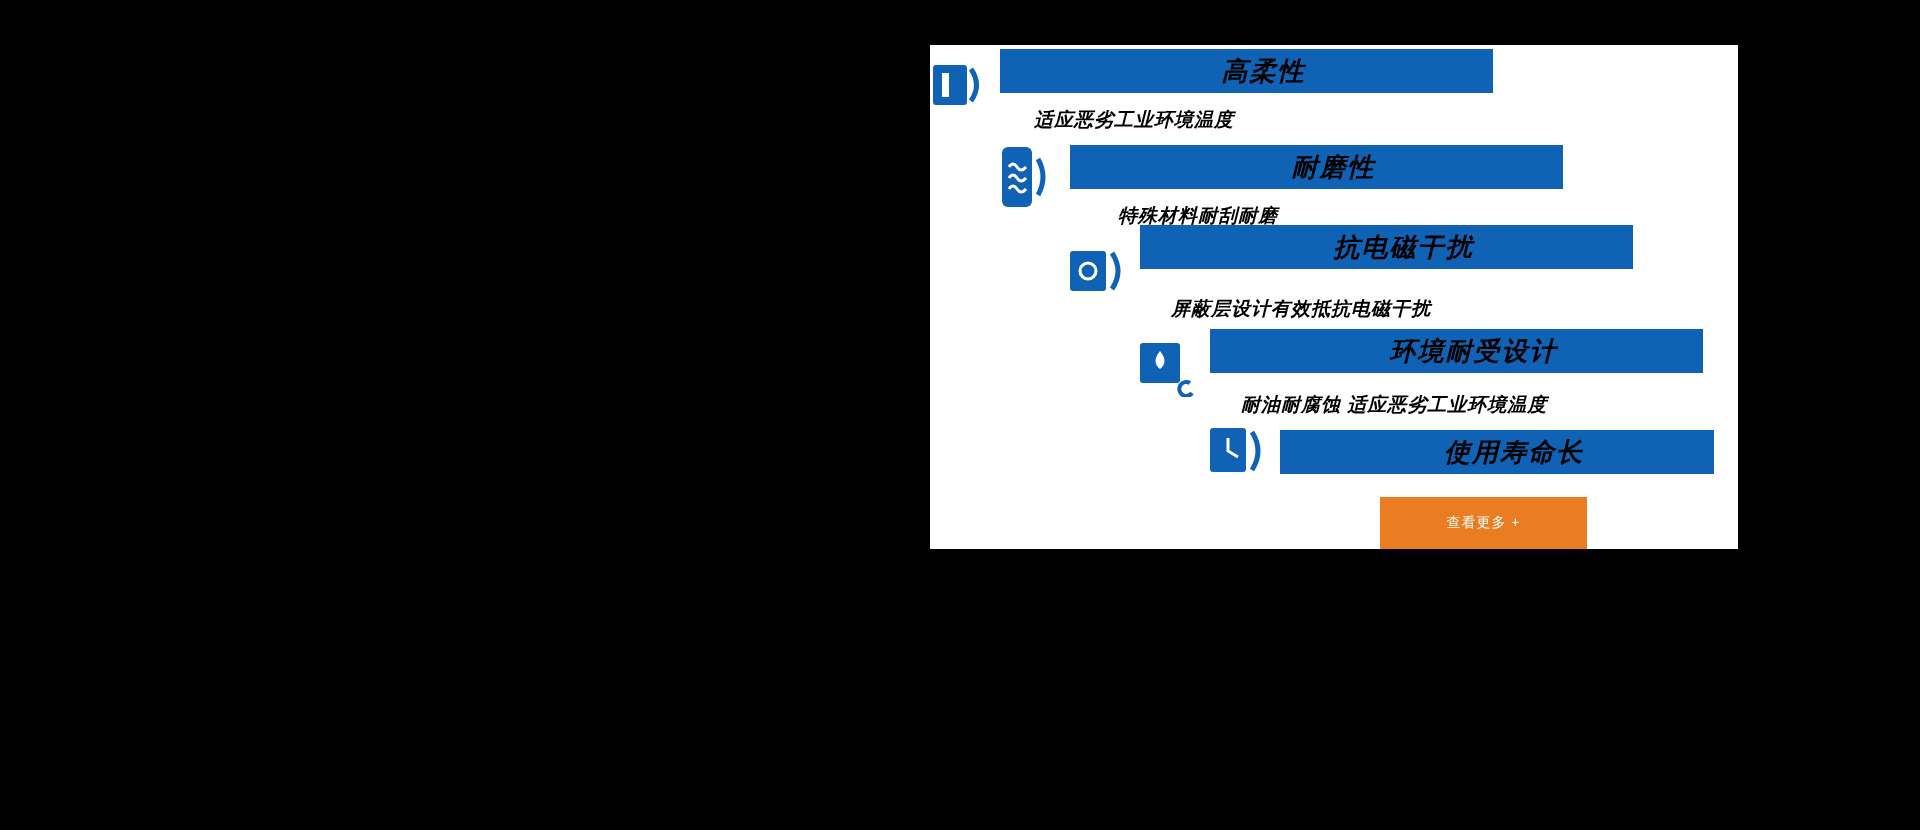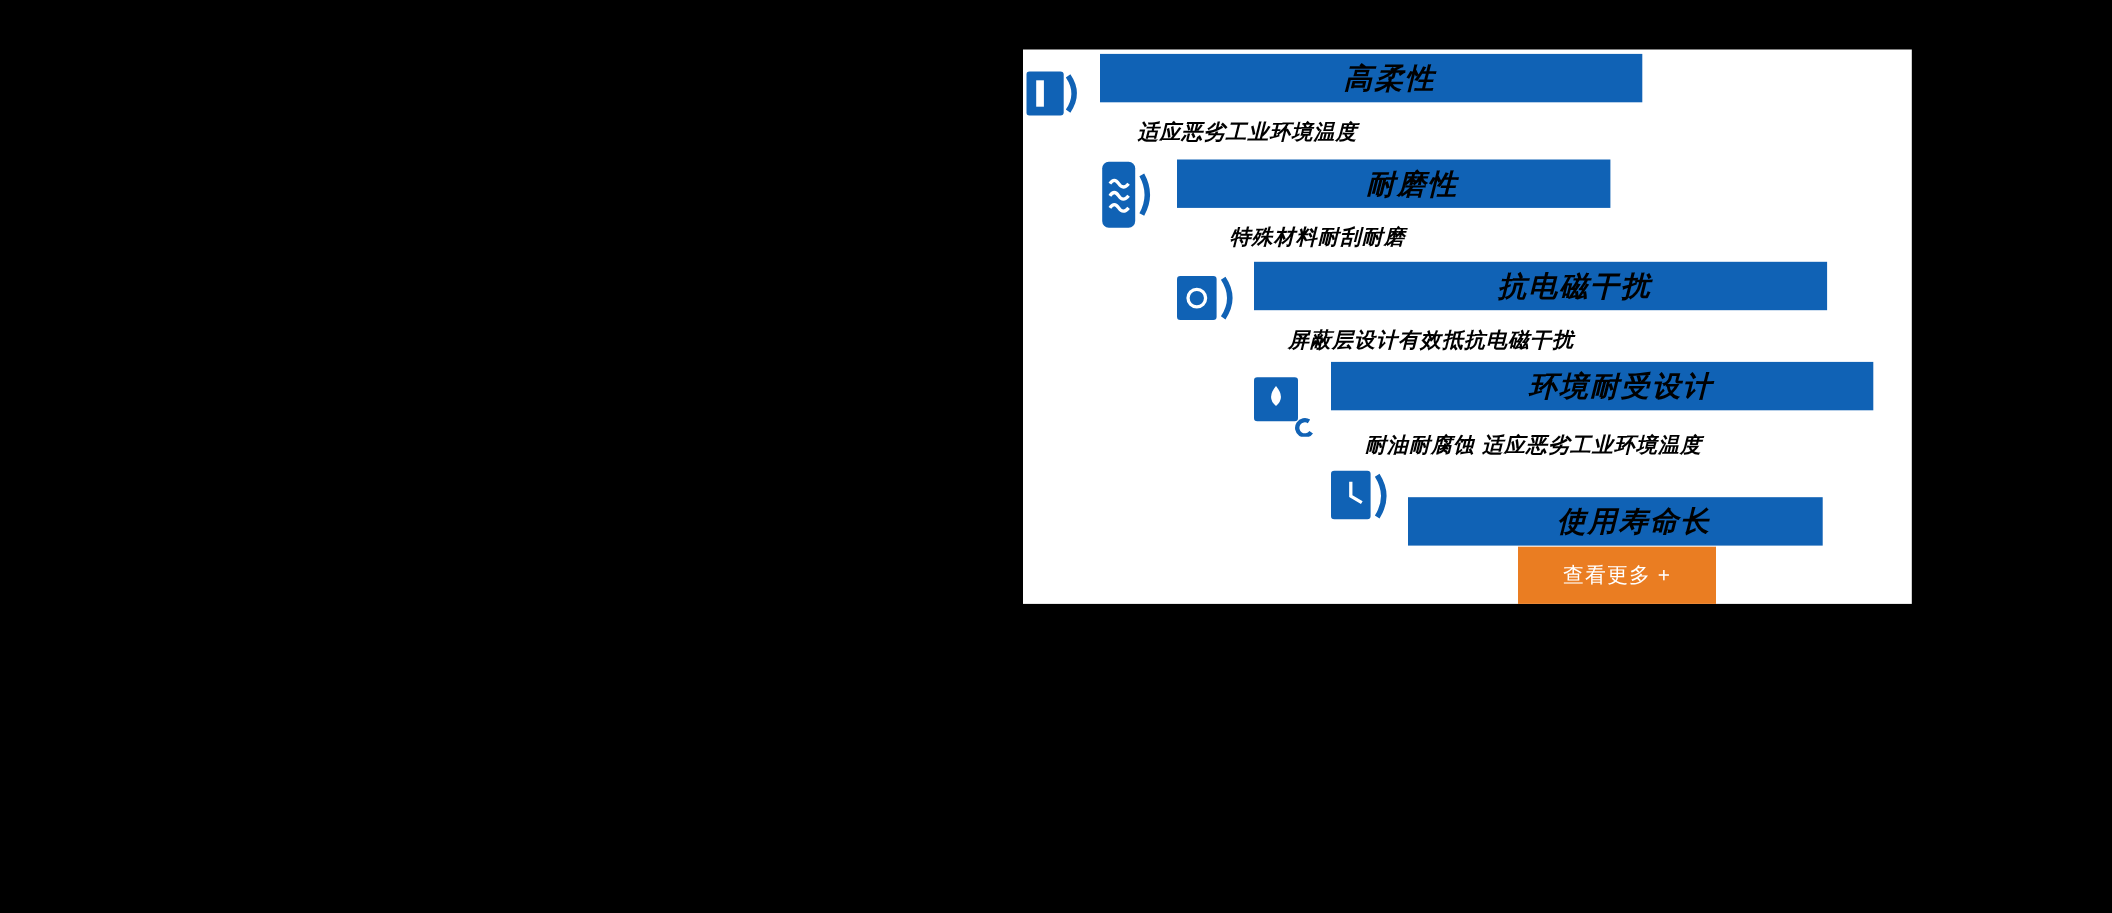--- a/index.html
+++ b/index.html
@@ -45,44 +45,44 @@
     letter-spacing: 1px;
     white-space: nowrap;
   }
   .icon { position: absolute; }
 
   
   .r1-bar  { left: 70px;  top: 4px;   width: 493px; }
   .r1-icon { left: 3px;   top: 14px;  }
   .r1-desc { left: 104px; top: 62px;  }
 
-  .r2-bar  { left: 140px; top: 100px; width: 394px; }
+  .r2-bar  { left: 140px; top: 100px; width: 493px; }
   .r2-icon { left: 70px;  top: 100px; }
   .r2-desc { left: 188px; top: 158px; }
 
-  .r3-bar  { left: 210px; top: 193px; width: 493px; padding-left: 28px; }
+  .r3-bar  { left: 210px; top: 180px; width: 493px; }
   .r3-icon { left: 140px; top: 198px; }
   .r3-desc { left: 241px; top: 251px; }
 
   .r4-bar  { left: 280px; top: 284px; width: 493px; }
   .r4-icon { left: 210px; top: 296px; }
   .r4-desc { left: 311px; top: 347px; }
 
-  .r5-bar  { left: 350px; top: 385px; width: 377px; margin-top: 22px; }
+  .r5-bar  { left: 350px; top: 385px; width: 434px; }
   .r5-icon { left: 280px; top: 381px; }
 
   .btn {
     position: absolute;
     left: 450px;
     top: 452px;
-    width: 180px;
+    width: 207px;
     height: 52px;
     background: #ea7d22;
     color: #ffffff;
-    font-size: 19px;
+    font-size: 14px;
     font-family: "Liberation Sans", sans-serif;
     display: flex;
     align-items: center;
     justify-content: center;
     border: none;
     cursor: pointer;
     letter-spacing: 1px;
   }
 </style>
 </head>

